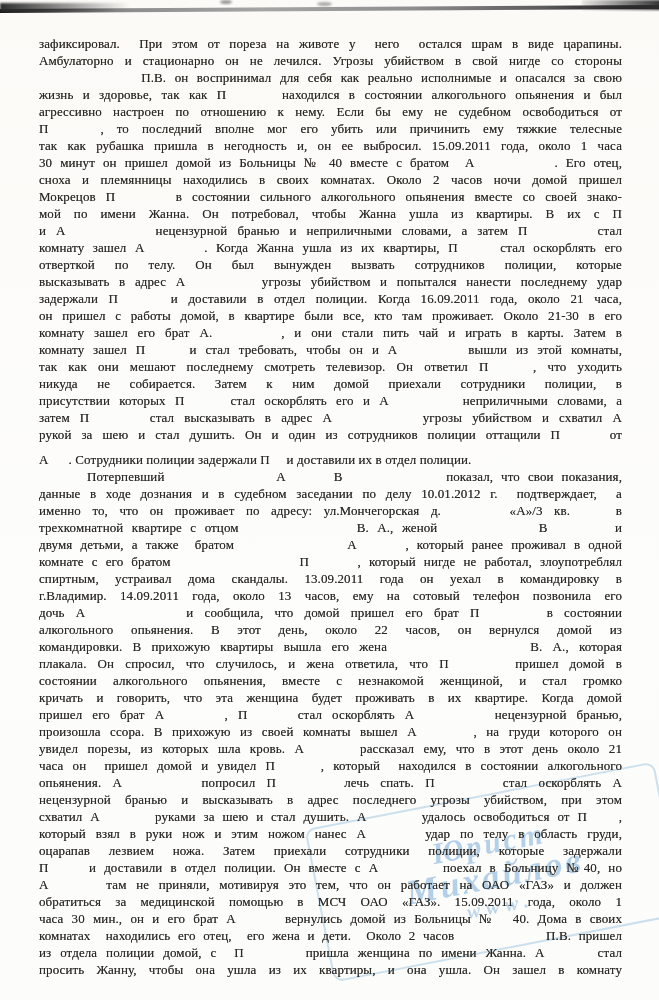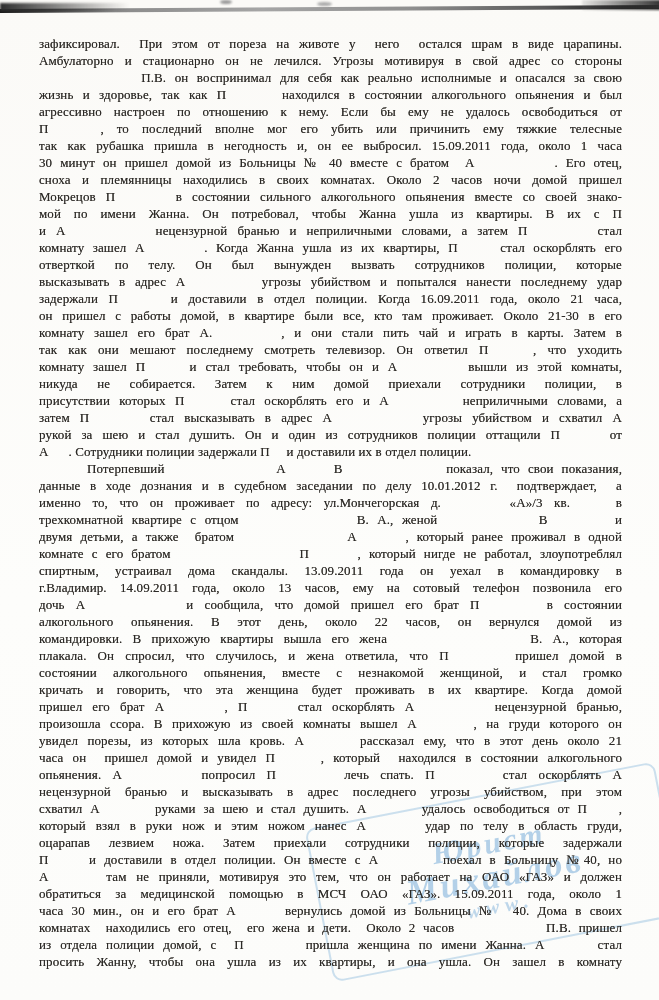--- a/index.html
+++ b/index.html
@@ -63,60 +63,60 @@
     line-height: 17px;
     color: #2c2a27;
     letter-spacing: 0.1px;
     text-align: justify;
     text-align-last: justify;
     text-shadow: 0 0 0.35px rgba(70, 64, 58, 0.75);
     white-space: normal;
     overflow: hidden;
     height: 17px;
   }
-  .line.noj { text-align-last: left; }
+  .line.noj { text-align-last: left; margin-top: 8px; }
 </style>
 </head>
 <body>
 
 <div class="page">
 
   <div class="top-edge"></div>
   <div class="top-left-wedge"></div>
   <div class="top-right-blob"></div>
   <div class="speck s1"></div>
   <div class="speck s2"></div>
 
   <div class="watermark">
     <div class="wm-line wm-1">Юрист</div>
     <div class="wm-line wm-2">Михайлов</div>
     <div class="wm-line wm-3">www.</div>
   </div>
 
   <div class="doc-text">
       <div class="line">зафиксировал.&nbsp; При этом от пореза на животе у&nbsp; него&nbsp; остался шрам в виде царапины.</div>
-      <div class="line">Амбулаторно и стационарно он не лечился. Угрозы мотивируя в свой адрес со стороны</div>
+      <div class="line">Амбулаторно и стационарно он не лечился. Угрозы убийством в свой нигде со стороны</div>
       <div class="line">&nbsp;&nbsp;&nbsp;&nbsp;&nbsp;&nbsp;&nbsp;&nbsp;&nbsp;&nbsp;&nbsp;&nbsp;П.В. он воспринимал для себя как реально исполнимые и опасался за свою</div>
       <div class="line">жизнь и здоровье, так как П&nbsp;&nbsp;&nbsp;&nbsp;&nbsp;&nbsp;находился в состоянии алкогольного опьянения и был</div>
-      <div class="line">агрессивно настроен по отношению к нему. Если бы ему не удалось освободиться от</div>
+      <div class="line">агрессивно настроен по отношению к нему. Если бы ему не судебном освободиться от</div>
       <div class="line">П&nbsp;&nbsp;&nbsp;&nbsp;, то последний вполне мог его убить или причинить ему тяжкие телесные</div>
       <div class="line">так как рубашка пришла в негодность и, он ее выбросил. 15.09.2011 года, около 1 часа</div>
       <div class="line">30 минут он пришел домой из Больницы № 40 вместе с братом&nbsp; А&nbsp;&nbsp;&nbsp;&nbsp;&nbsp;&nbsp;&nbsp;&nbsp;&nbsp;&nbsp;. Его отец,</div>
       <div class="line">сноха и племянницы находились в своих комнатах. Около 2 часов ночи домой пришел</div>
       <div class="line">Мокрецов П&nbsp;&nbsp;&nbsp;&nbsp;&nbsp;&nbsp;в состоянии сильного алкогольного опьянения вместе со своей знако-</div>
       <div class="line">мой по имени Жанна. Он потребовал, чтобы Жанна ушла из квартиры. В их с П</div>
       <div class="line">и А&nbsp;&nbsp;&nbsp;&nbsp;&nbsp;&nbsp;&nbsp;&nbsp;&nbsp;нецензурной бранью и неприличными словами, а затем П&nbsp;&nbsp;&nbsp;&nbsp;&nbsp;&nbsp;&nbsp;стал</div>
       <div class="line">комнату зашел А&nbsp;&nbsp;&nbsp;&nbsp;&nbsp;&nbsp;&nbsp;. Когда Жанна ушла из их квартиры, П&nbsp;&nbsp;&nbsp;&nbsp;&nbsp;стал оскорблять его</div>
       <div class="line">отверткой по телу. Он был вынужден вызвать сотрудников полиции, которые</div>
       <div class="line">высказывать в адрес А&nbsp;&nbsp;&nbsp;&nbsp;&nbsp;&nbsp;&nbsp;&nbsp;угрозы убийством и попытался нанести последнему удар</div>
       <div class="line">задержали П&nbsp;&nbsp;&nbsp;&nbsp;&nbsp;и доставили в отдел полиции. Когда 16.09.2011 года, около 21 часа,</div>
       <div class="line">он пришел с работы домой, в квартире были все, кто там проживает. Около 21-30 в его</div>
       <div class="line">комнату зашел его брат А.&nbsp;&nbsp;&nbsp;&nbsp;&nbsp;&nbsp;&nbsp;, и они стали пить чай и играть в карты. Затем в</div>
+      <div class="line">комнату зашел П&nbsp;&nbsp;&nbsp;&nbsp;&nbsp;и стал требовать, чтобы он и А&nbsp;&nbsp;&nbsp;&nbsp;&nbsp;&nbsp;&nbsp;&nbsp;вышли из этой комнаты,</div>
       <div class="line">так как они мешают последнему смотреть телевизор. Он ответил П&nbsp;&nbsp;&nbsp;&nbsp;, что уходить</div>
-      <div class="line">комнату зашел П&nbsp;&nbsp;&nbsp;&nbsp;&nbsp;и стал требовать, чтобы он и А&nbsp;&nbsp;&nbsp;&nbsp;&nbsp;&nbsp;&nbsp;&nbsp;вышли из этой комнаты,</div>
       <div class="line">никуда не собирается. Затем к ним домой приехали сотрудники полиции, в</div>
       <div class="line">присутствии которых П&nbsp;&nbsp;&nbsp;&nbsp;&nbsp;стал оскорблять его и А&nbsp;&nbsp;&nbsp;&nbsp;&nbsp;&nbsp;&nbsp;&nbsp;неприличными словами, а</div>
       <div class="line">затем П&nbsp;&nbsp;&nbsp;&nbsp;&nbsp;&nbsp;стал высказывать в адрес А&nbsp;&nbsp;&nbsp;&nbsp;&nbsp;&nbsp;&nbsp;&nbsp;&nbsp;угрозы убийством и схватил А</div>
       <div class="line">рукой за шею и стал душить. Он и один из сотрудников полиции оттащили П&nbsp;&nbsp;&nbsp;&nbsp;&nbsp;от</div>
       <div class="line noj">А&nbsp;&nbsp;&nbsp;&nbsp;&nbsp;&nbsp;. Сотрудники полиции задержали П&nbsp;&nbsp;&nbsp;&nbsp;&nbsp;и доставили их в отдел полиции.</div>
       <div class="line">&nbsp;&nbsp;&nbsp;&nbsp;&nbsp;&nbsp;Потерпевший&nbsp;&nbsp;&nbsp;&nbsp;&nbsp;&nbsp;&nbsp;&nbsp;&nbsp;&nbsp;&nbsp;&nbsp;&nbsp;&nbsp;А&nbsp;&nbsp;&nbsp;&nbsp;&nbsp;&nbsp;В&nbsp;&nbsp;&nbsp;&nbsp;&nbsp;&nbsp;&nbsp;&nbsp;&nbsp;&nbsp;&nbsp;&nbsp;&nbsp;показал, что свои показания,</div>
       <div class="line">данные в ходе дознания и в судебном заседании по делу 10.01.2012 г.&nbsp; подтверждает,&nbsp; а</div>
       <div class="line">именно то, что он проживает по адресу: ул.Мончегорская д.&nbsp;&nbsp;&nbsp;&nbsp;&nbsp;&nbsp;«А»/3 кв.&nbsp;&nbsp;&nbsp;&nbsp;в</div>
       <div class="line">трехкомнатной квартире с отцом&nbsp;&nbsp;&nbsp;&nbsp;&nbsp;&nbsp;&nbsp;&nbsp;&nbsp;&nbsp;&nbsp;&nbsp;&nbsp;&nbsp;В. А., женой&nbsp;&nbsp;&nbsp;&nbsp;&nbsp;&nbsp;&nbsp;&nbsp;&nbsp;&nbsp;&nbsp;&nbsp;В&nbsp;&nbsp;&nbsp;&nbsp;&nbsp;&nbsp;&nbsp;&nbsp;и</div>
       <div class="line">двумя детьми, а также&nbsp; братом&nbsp;&nbsp;&nbsp;&nbsp;&nbsp;&nbsp;&nbsp;&nbsp;&nbsp;&nbsp;&nbsp;&nbsp;&nbsp;&nbsp;А&nbsp;&nbsp;&nbsp;&nbsp;&nbsp;&nbsp;, который ранее проживал в одной</div>

